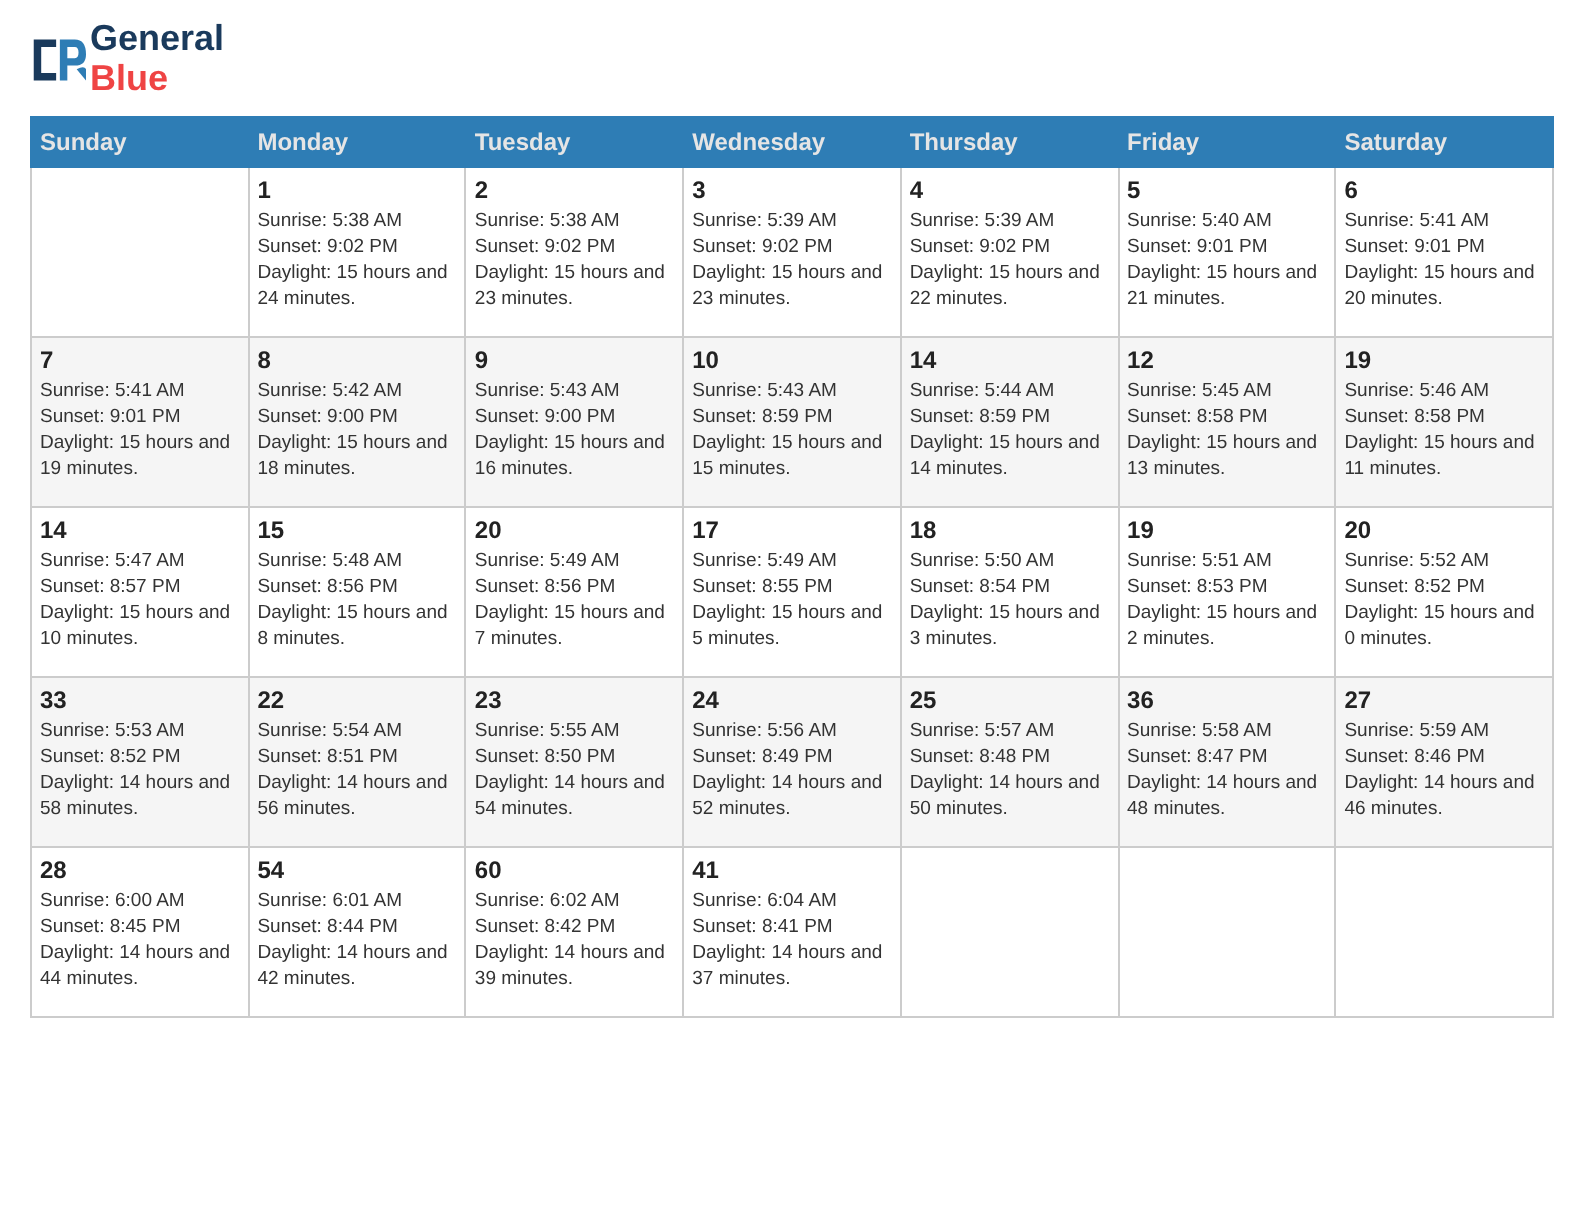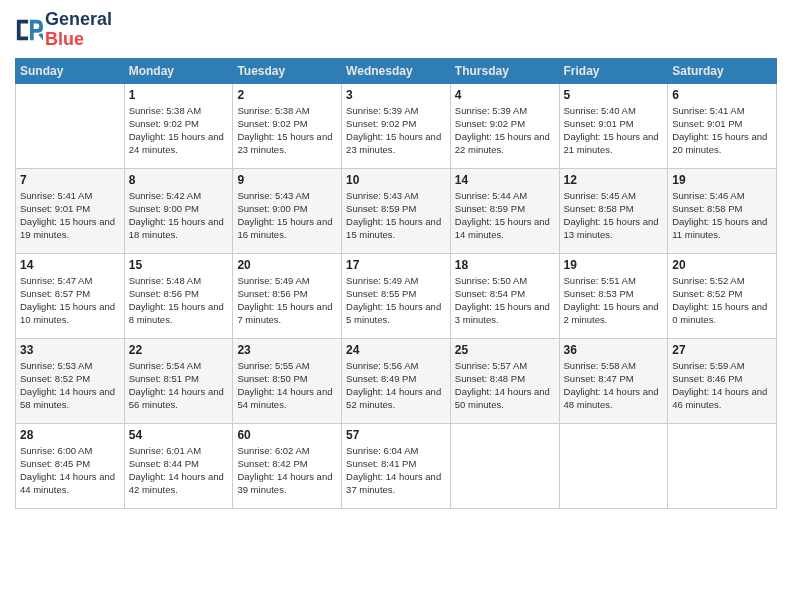--- a/index.html
+++ b/index.html
@@ -257,21 +257,21 @@
           </td>
           <td>
             <span class="day-num">54</span>
             <div class="cell-text">Sunrise: 6:01 AM<br>Sunset: 8:44 PM<br>Daylight: 14 hours and 42 minutes.</div>
           </td>
           <td>
             <span class="day-num">60</span>
             <div class="cell-text">Sunrise: 6:02 AM<br>Sunset: 8:42 PM<br>Daylight: 14 hours and 39 minutes.</div>
           </td>
           <td>
-            <span class="day-num">57</span>
+            <span class="day-num">41</span>
             <div class="cell-text">Sunrise: 6:04 AM<br>Sunset: 8:41 PM<br>Daylight: 14 hours and 37 minutes.</div>
           </td>
           <td class="empty-cell"></td>
           <td class="empty-cell"></td>
           <td class="empty-cell"></td>
         </tr>
       </tbody>
   </table>
 </div>
 

